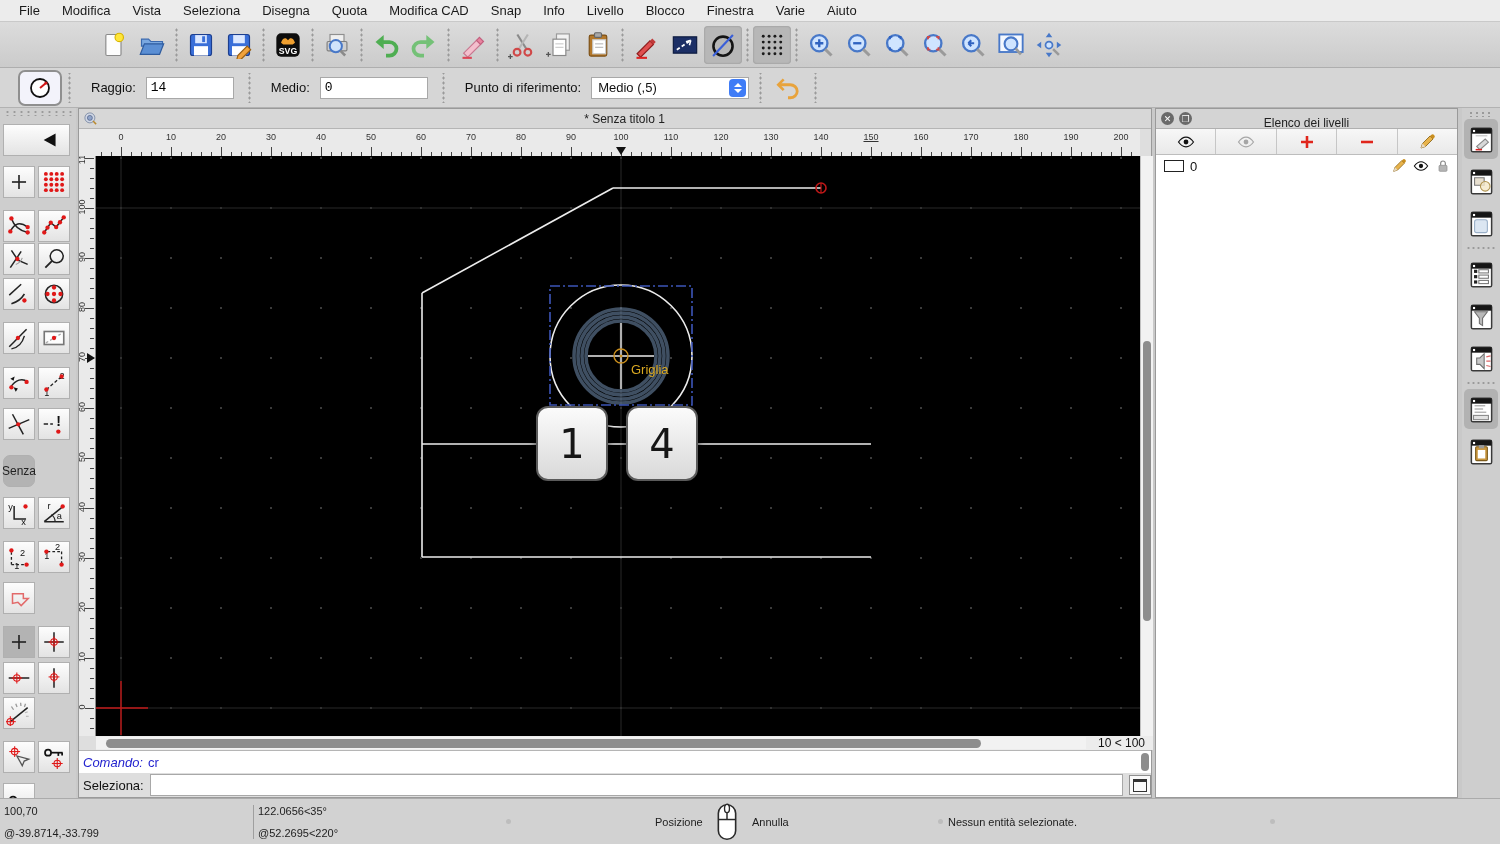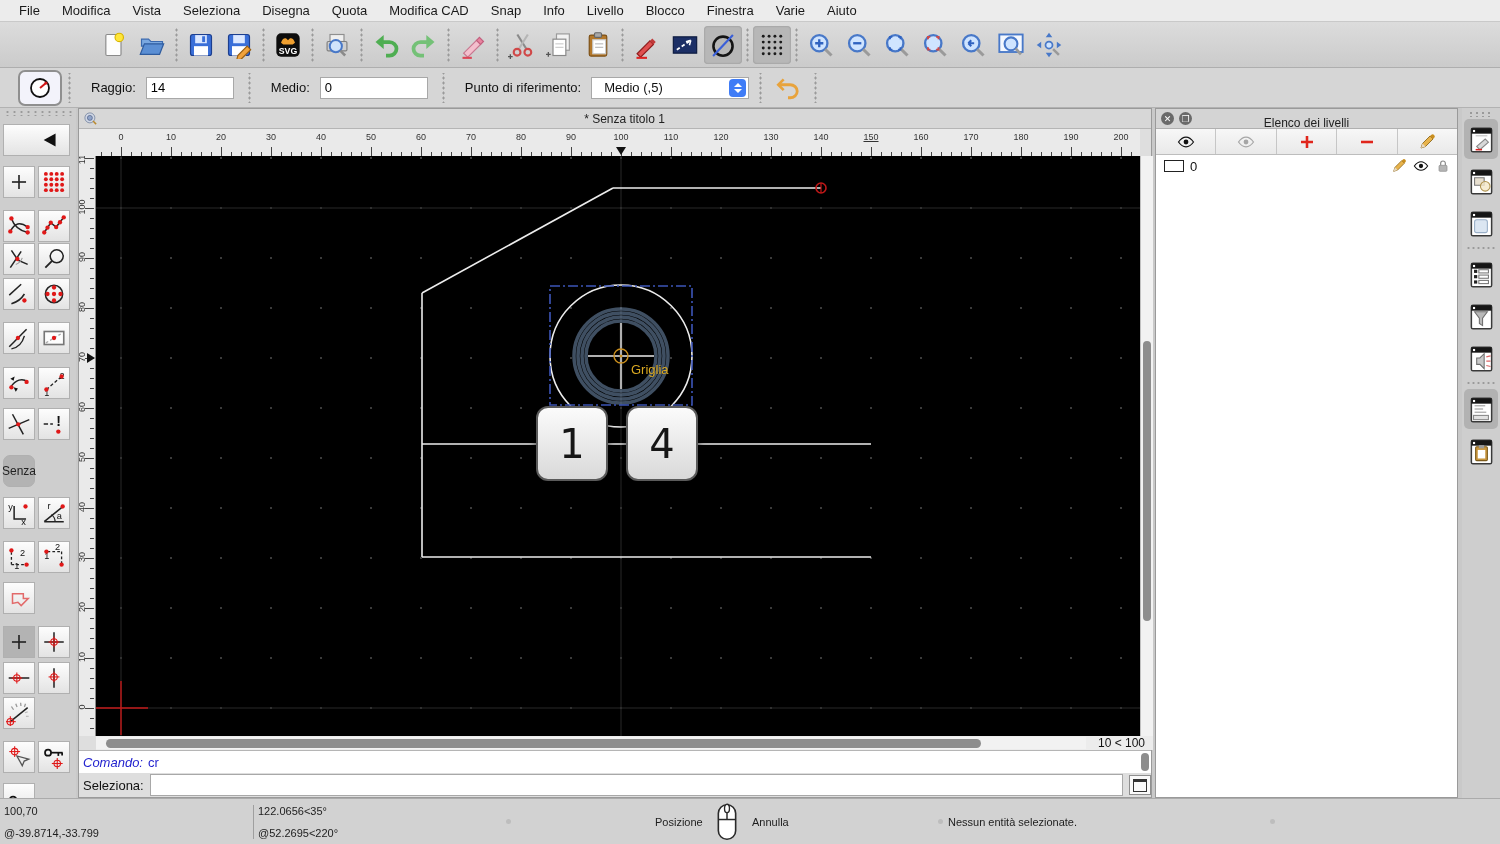--- a/index.html
+++ b/index.html
@@ -13,23 +13,23 @@
   .tb-group{display:flex;align-items:center;}
   .tb-sep{width:3px;height:34px;margin:0 4px;background-image:radial-gradient(circle,#9a9a9a 1px,transparent 1.2px);background-size:3px 5px;background-repeat:repeat-y;background-position:center;}
   .tb-btn{width:38px;height:38px;display:flex;align-items:center;justify-content:center;border-radius:4px;}
   .tb-btn.sel{background:#b7b7b7;box-shadow:inset 0 0 2px rgba(0,0,0,.25);}
   .tb-btn svg{width:28px;height:28px;}
   
   #optionsbar{left:0;top:68px;width:1500px;height:40px;background:#d6d6d6;border-bottom:1px solid #b2b2b2;display:flex;align-items:center;box-sizing:border-box;font-size:13px;color:#111;}
   .opt-sep{width:3px;height:30px;margin:0 6px;background-image:radial-gradient(circle,#9a9a9a 1px,transparent 1.2px);background-size:3px 5px;background-repeat:repeat-y;background-position:center;}
   #tool-indicator{width:40px;height:32px;margin-left:18px;border:2px solid #8f8f8f;border-radius:7px;background:#f3f3fb;display:flex;align-items:center;justify-content:center;}
   .opt-label{margin:0 10px 0 14px;}
-  .opt-input{width:78px;height:20px;border:1px solid #a8a8a8;background:#fff;font-size:13px;padding:0 4px;font-family:Liberation Sans, sans-serif;}
+  .opt-input{width:78px;height:20px;border:1px solid #a8a8a8;background:#fff;font-size:13px;padding:0 4px;font-family:Liberation Mono, monospace;}
   .opt-input.wide{width:98px;}
-  #ref-select{width:158px;height:22px;border:1px solid #a8a8a8;background:#fff;display:flex;align-items:center;justify-content:space-between;padding-left:12px;box-sizing:border-box;}
+  #ref-select{width:158px;height:22px;border:1px solid #a8a8a8;background:#fff;display:flex;align-items:center;justify-content:space-between;padding-left:6px;box-sizing:border-box;}
   #ref-stepper{width:17px;height:18px;margin-right:2px;background:#3f7cf6;border-radius:4px;display:flex;flex-direction:column;align-items:center;justify-content:center;}
   #ref-stepper span{display:block;width:0;height:0;border-left:4px solid transparent;border-right:4px solid transparent;}
   #ref-stepper .up{border-bottom:4px solid #fff;margin-bottom:2px;}
   #ref-stepper .dn{border-top:4px solid #fff;}
   
   #palette{left:0;top:108px;width:76px;height:690px;background:#cecece;}
   .pal-handle{height:6px;margin:2px 4px 0 4px;background-image:radial-gradient(circle,#9a9a9a 1px,transparent 1.2px);background-size:7px 4px;}
   .pal-row{display:flex;padding-left:3px;}
   .pal-btn{width:32px;height:32px;margin-right:3px;background:linear-gradient(#fdfdfd,#e3e3e3);border:1px solid #b0b0b0;box-sizing:border-box;display:flex;align-items:center;justify-content:center;font-size:12px;color:#222;}
   .pal-btn.wide{width:67px;justify-content:flex-end;padding-right:8px;}

